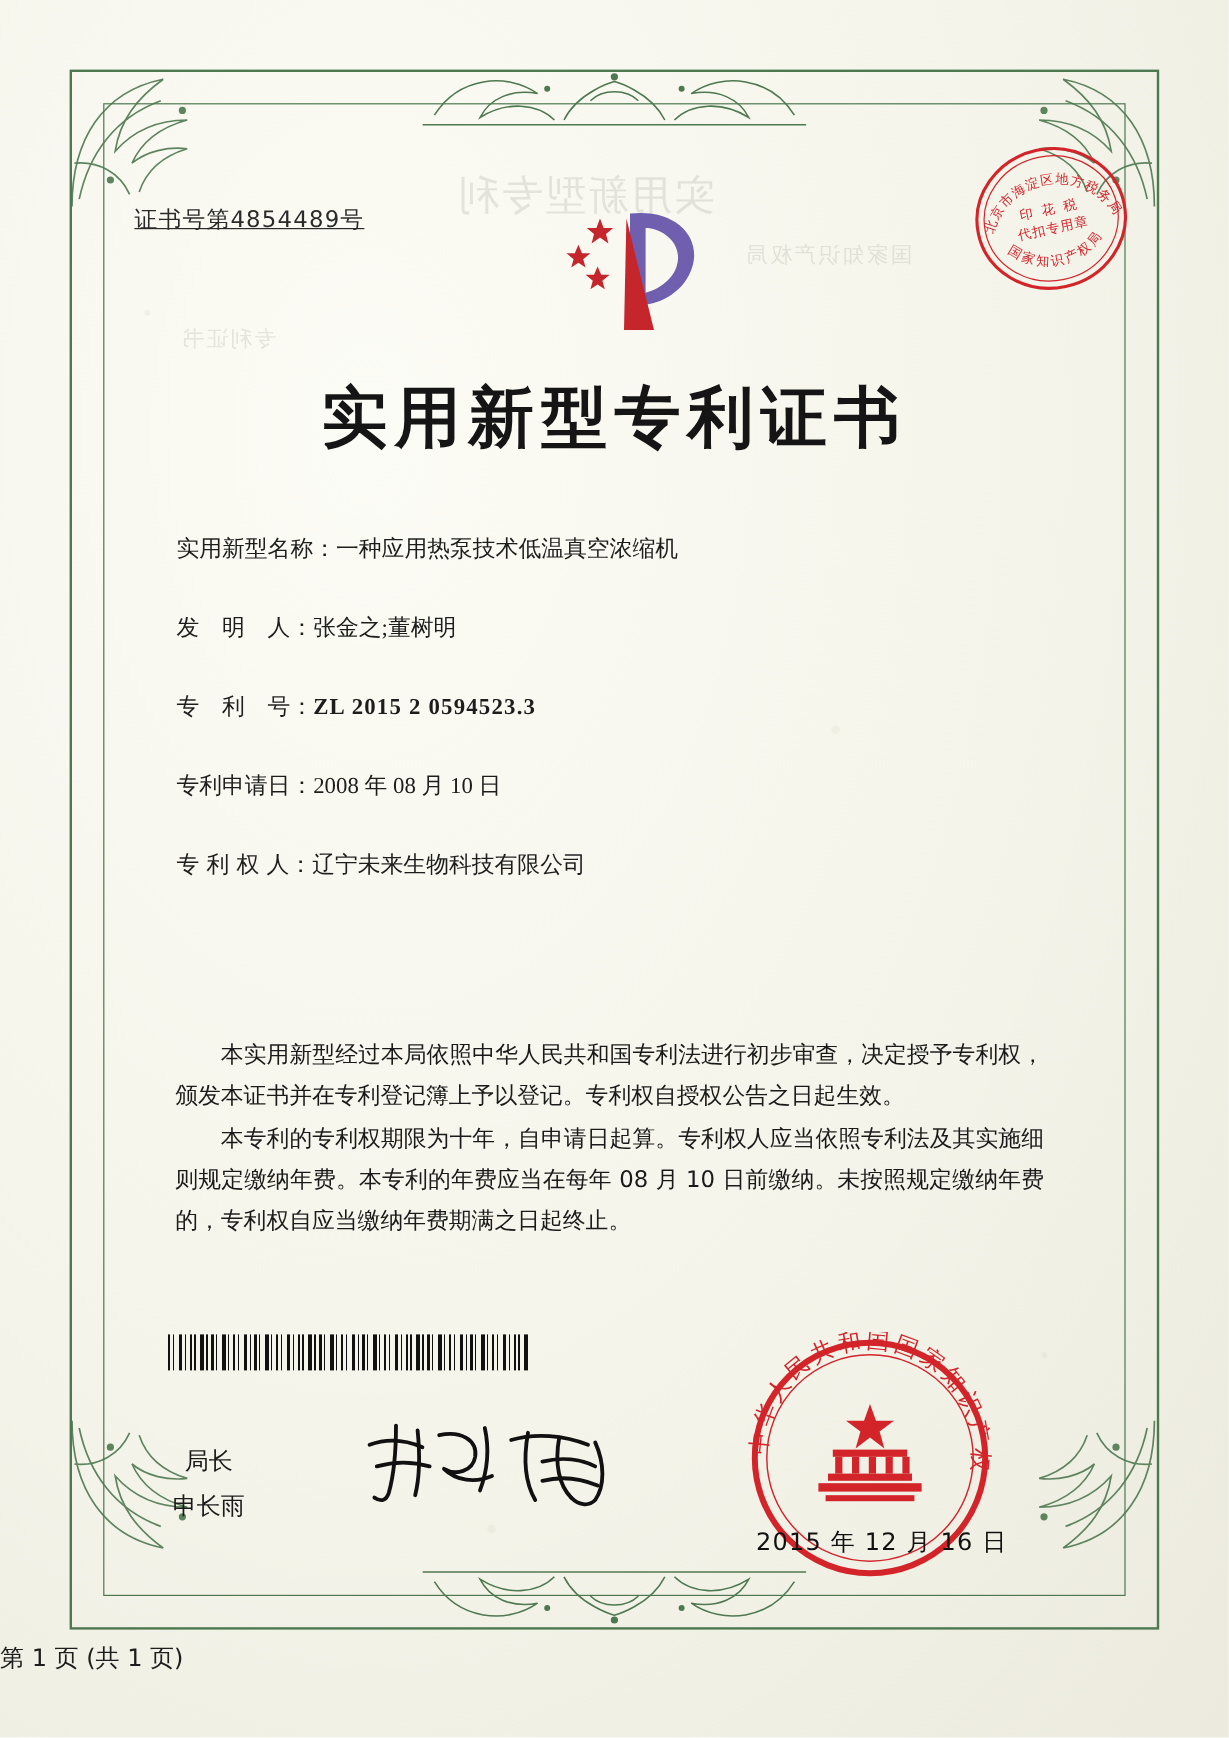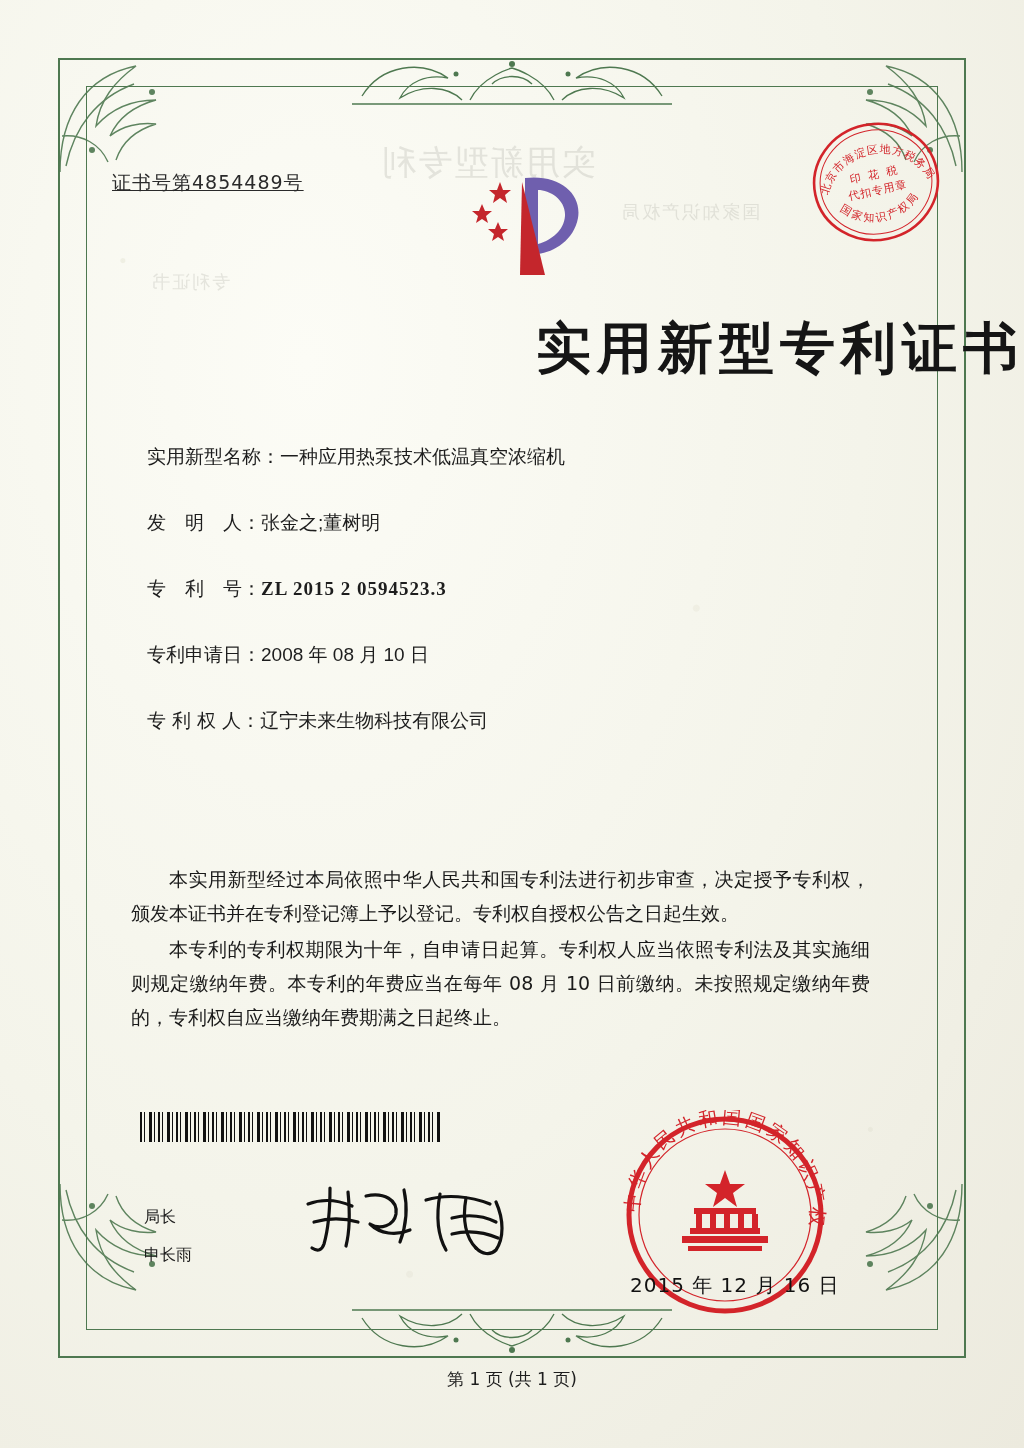--- a/index.html
+++ b/index.html
@@ -101,21 +101,21 @@
     font-size: 19px;
     letter-spacing: 1px;
     color: #2a2a2a;
     font-family: "DejaVu Sans", sans-serif;
     text-decoration: underline;
   }
 
   .title {
     position: absolute;
     left: 0; right: 0; top: 312px;
-    text-align: right;
+    text-align: center;
     font-size: 55px;
     font-weight: bold;
     letter-spacing: 6px;
     color: #151515;
     font-family: "DejaVu Sans", sans-serif;
   }
 
   .fields {
     position: absolute;
     left: 130px;
@@ -123,57 +123,58 @@
     width: 760px;
   }
   .field {
     font-size: 19px;
     color: #1d1d1d;
     margin-bottom: 40px;
     font-family: "DejaVu Sans", sans-serif;
     white-space: nowrap;
   }
   .field .lbl { display: inline-block; margin-left: 17px; }
-  .field .val { font-family: Liberation Sans, sans-serif; }
+  .field .val { font-family: Liberation Serif, serif; }
   .field .val-mono { font-family: "Liberation Serif", serif; letter-spacing: 1px; font-weight: bold; }
 
   .body-text {
     position: absolute;
     left: 130px;
     top: 862px;
     width: 740px;
     font-size: 19px;
     line-height: 34px;
     color: #1a1a1a;
     font-family: "DejaVu Sans", sans-serif;
     text-align: justify;
   }
-  .body-text p { margin: 0 0 2px 1px; text-indent: 38px; }
+  .body-text p { margin: 0 0 2px 16px; text-indent: 38px; }
 
   
   .barcode {
     position: absolute;
     left: 140px; top: 1112px;
     width: 300px; height: 30px;
     background-image: repeating-linear-gradient(
       to right,
       #111 0px, #111 2px, transparent 2px, transparent 4px,
       #111 4px, #111 5px, transparent 5px, transparent 9px,
       #111 9px, #111 12px, transparent 12px, transparent 14px,
       #111 14px, #111 15px, transparent 15px, transparent 18px);
   }
 
   
   .sig-label {
     position: absolute;
     left: 144px; top: 1198px;
-    font-size: 16px;
+    font-size: 20px;
     line-height: 38px;
     color: #1a1a1a;
     font-family: "DejaVu Sans", sans-serif;
+    text-align: center;
   }
   .signature {
     position: absolute;
     left: 300px; top: 1178px;
     width: 230px; height: 80px;
   }
 
   
   .seal-main {
     position: absolute;
@@ -191,22 +192,22 @@
     font-size: 20px;
     color: #111;
     font-family: "DejaVu Sans", sans-serif;
     letter-spacing: 1px;
   }
 
   .page-footer {
     position: absolute;
     left: 0; right: 0;
     top: 1368px;
-    text-align: center;
-    font-size: 17px;
+    text-align: left;
+    font-size: 20px;
     color: #1d1d1d;
     font-family: "DejaVu Sans", sans-serif;
   }
 </style>
 </head>
 <body>
 
 <div class="page">
   <div class="paper-noise"></div>
 

